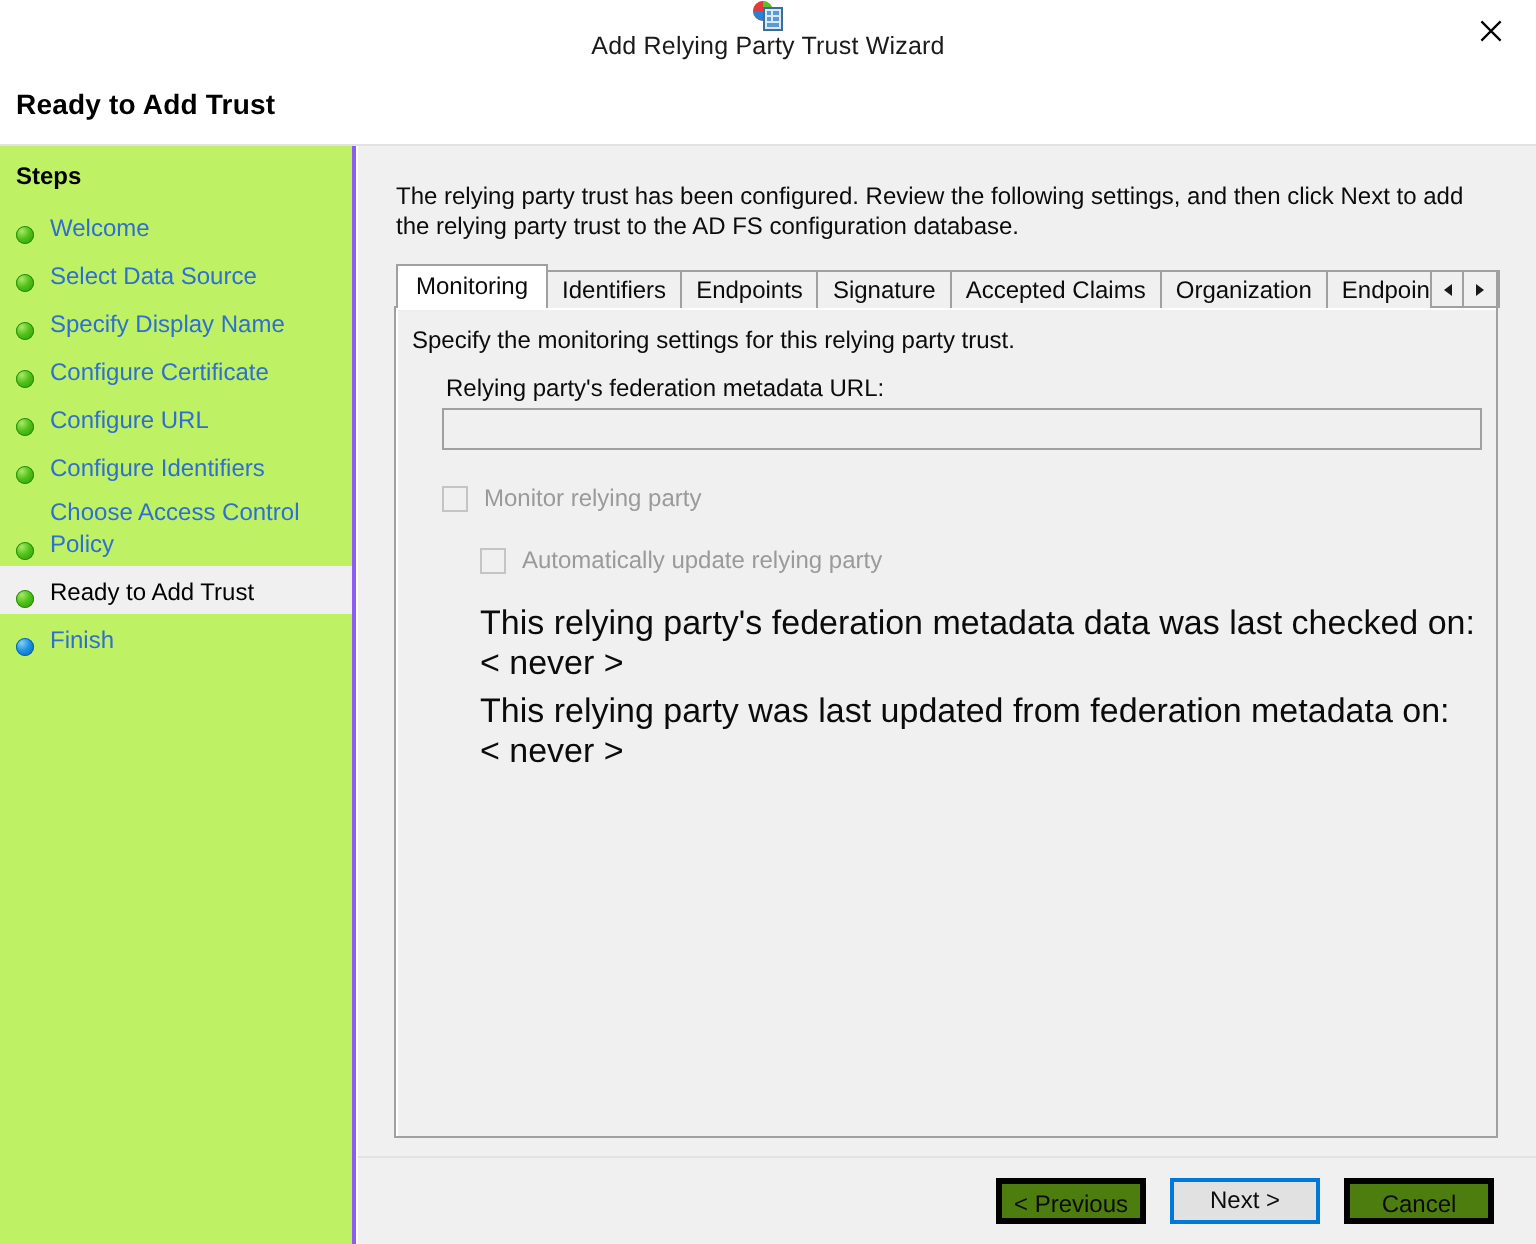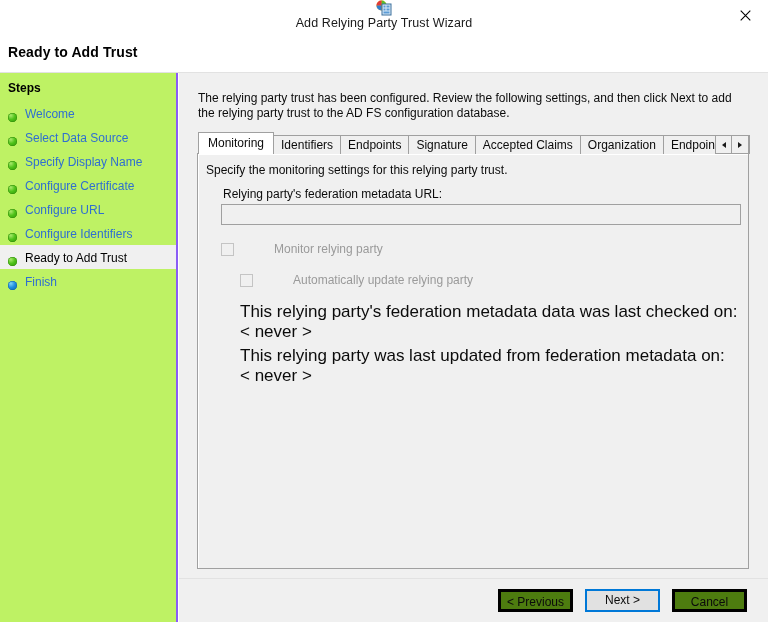--- a/index.html
+++ b/index.html
@@ -239,21 +239,20 @@
     font-family: "Liberation Sans", sans-serif;
     font-size: 12px;
     color: #6d6d6d;
     padding: 0 3px;
   }
 
   .cb-row {
     position: absolute;
     display: flex;
     align-items: center;
-    gap: 32px;
   }
   .cb-row.monitor { left: 23px; top: 88px; }
   .cb-row.autoupd { left: 42px; top: 119px; }
   .cbox {
     width: 13px;
     height: 13px;
     background: #f0f0f0;
     border: 1px solid #c4c4c4;
     box-sizing: border-box;
     margin-right: 8px;
@@ -369,20 +368,24 @@
     <span class="step-label">Configure Certificate</span>
   </div>
   <div class="step-row">
     <span class="step-bullet done"></span>
     <span class="step-label">Configure URL</span>
   </div>
   <div class="step-row">
     <span class="step-bullet done"></span>
     <span class="step-label">Configure Identifiers</span>
   </div>
+  <div class="step-row">
+    <span class="step-bullet done"></span>
+    <span class="step-label">Choose Access Control Policy</span>
+  </div>
   <div class="step-row active">
     <span class="step-bullet done"></span>
     <span class="step-label">Ready to Add Trust</span>
   </div>
   <div class="step-row">
     <span class="step-bullet current"></span>
     <span class="step-label">Finish</span>
   </div>
 </div>
 

